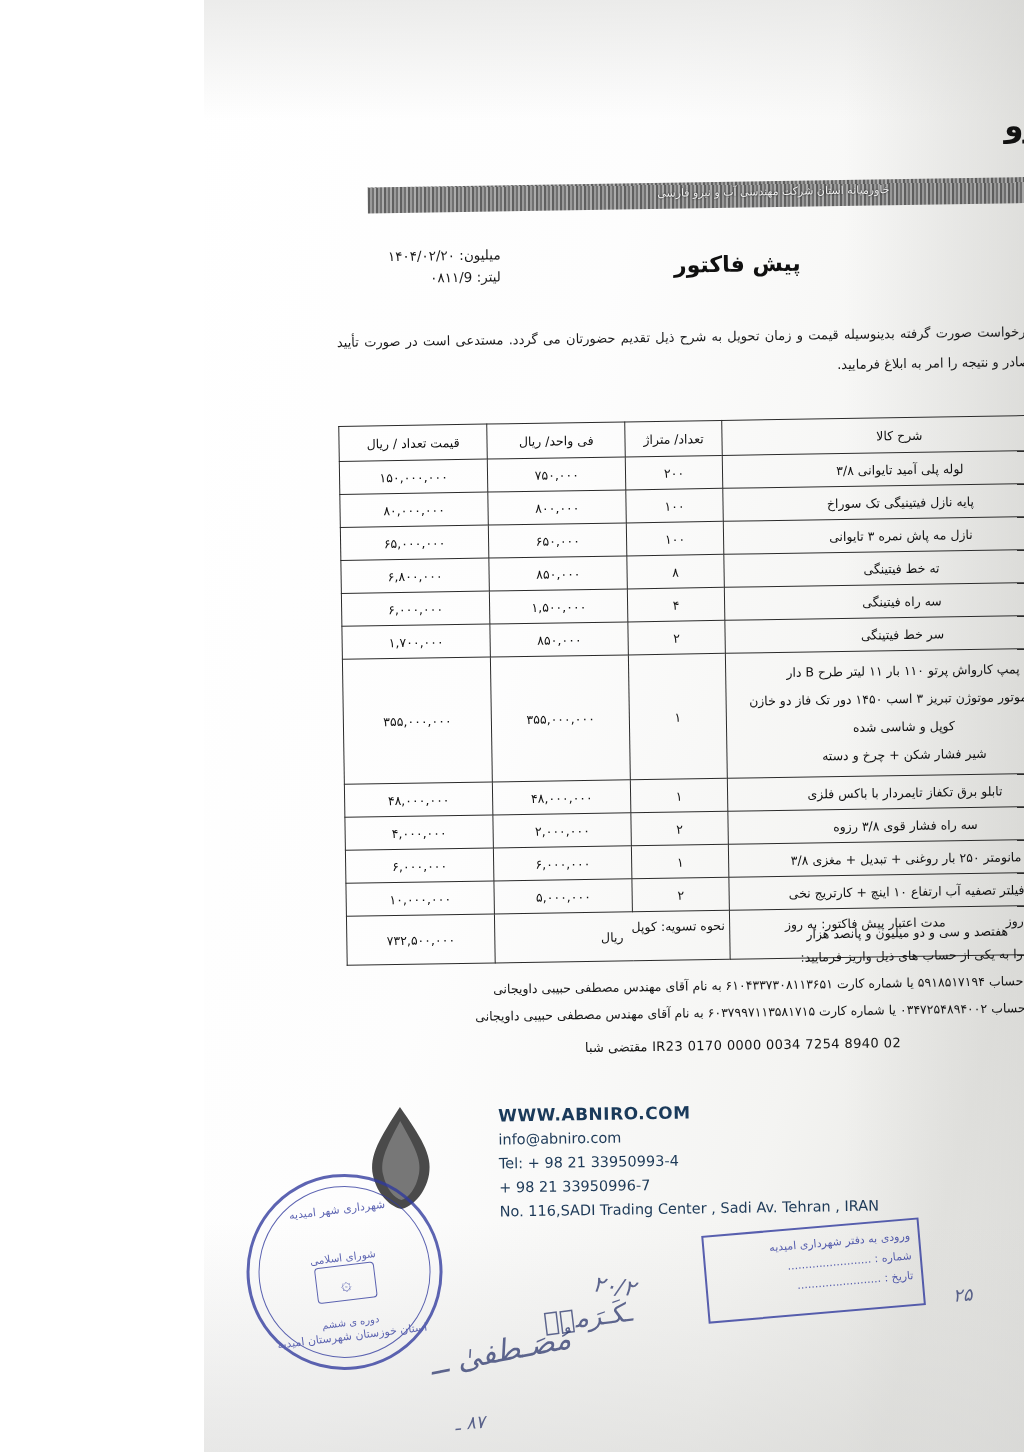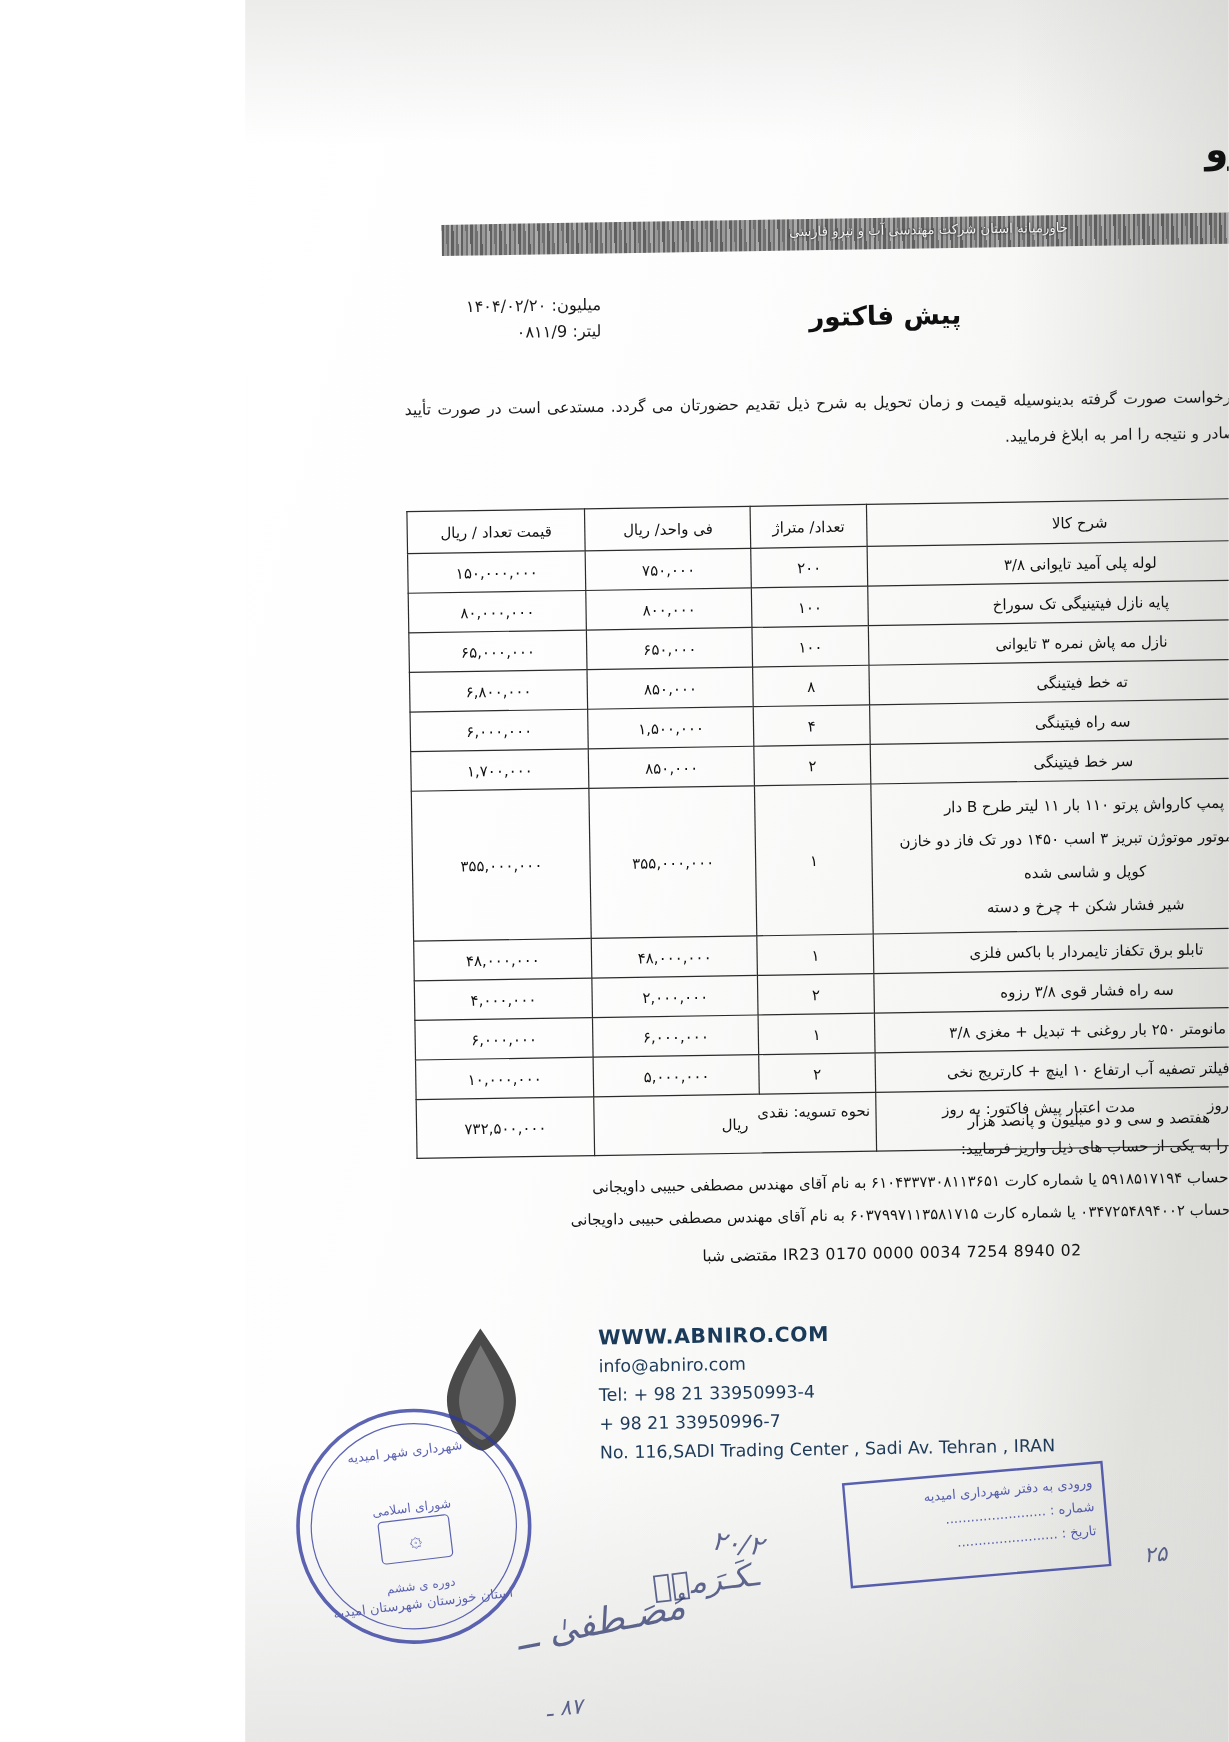--- a/index.html
+++ b/index.html
@@ -432,21 +432,21 @@
         </tr>
       </tfoot>
     </table>
 
     <div class="terms">
       <div class="terms-row-1">
         <span>مدت زمان تحویل  یک روز</span>
         <span>مدت اعتبار پیش فاکتور: به روز</span>
         <span>
           <span>نحوه تسویه:</span>
-          <span>نقدی</span>
+          <span>کوپل</span>
         </span>
       </div>
       <div class="bank-lines">
         <div>، لطفا وجه مورد نظر را به یکی از حساب های ذیل واریز فرمایید:</div>
         <div>- بانک ملت به شماره حساب ۵۹۱۸۵۱۷۱۹۴ یا شماره کارت ۶۱۰۴۳۳۷۳۰۸۱۱۳۶۵۱ به نام آقای مهندس مصطفی حبیبی داویجانی</div>
         <div>- بانک ملی به شماره حساب ۰۳۴۷۲۵۴۸۹۴۰۰۲ یا شماره کارت ۶۰۳۷۹۹۷۱۱۳۵۸۱۷۱۵ به نام آقای مهندس مصطفی حبیبی داویجانی</div>
       </div>
       <div class="sheba">
         <span class="lat">IR23 0170 0000 0034 7254 8940 02</span>
         <span>مقتضی شبا</span>

